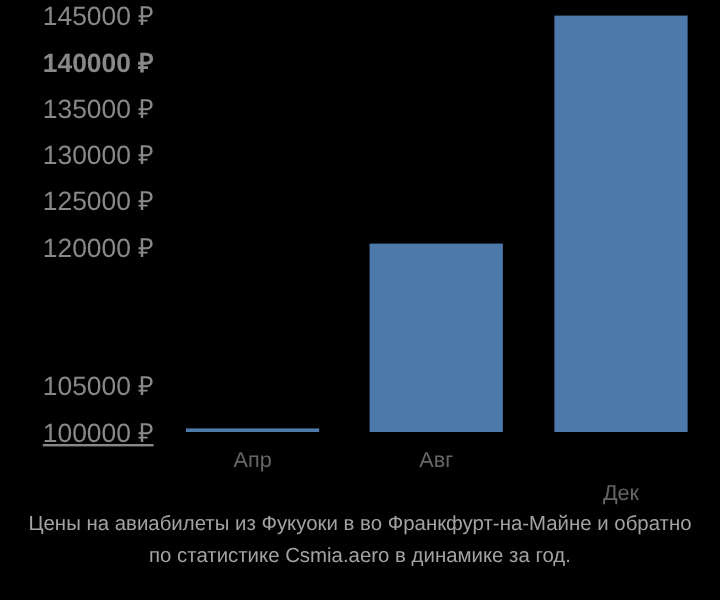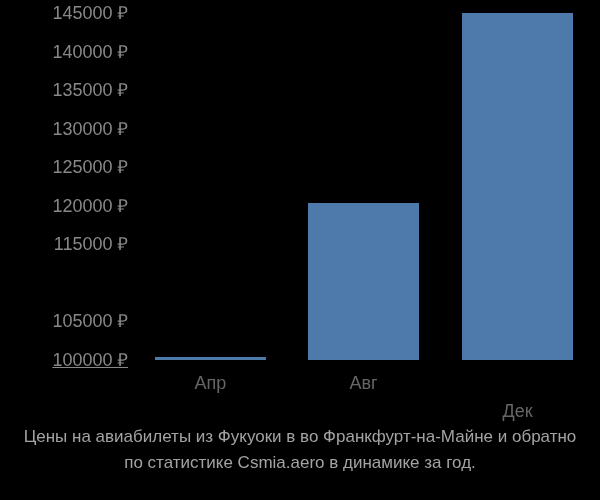--- a/index.html
+++ b/index.html
@@ -33,21 +33,21 @@
     top: 0px;
     width: 128px;
     height: 366px;
   }
   .y-tick {
     position: absolute;
     right: 0px;
     width: 128px;
     text-align: right;
     color: #888888;
-    font-size: 18px;
+    font-size: 22px;
     line-height: 17.5px;
     letter-spacing: 0px;
     white-space: nowrap;
   }
   .bars {
     position: absolute;
     left: 0px;
     top: 0px;
     width: 600px;
     height: 366px;
@@ -92,26 +92,25 @@
 </style>
 </head>
 <body>
 
 <div class="figure">
 
   <div class="plot-area">
 
     <div class="y-axis">
       <div class="y-tick" style="top:5px;">145000 ₽</div>
-      <div class="y-tick" style="top:44px;">140000 ₽</div>
+      <div class="y-tick" style="top:44px;font-weight:bold;">140000 ₽</div>
       <div class="y-tick" style="top:82px;">135000 ₽</div>
       <div class="y-tick" style="top:121px;">130000 ₽</div>
       <div class="y-tick" style="top:159px;">125000 ₽</div>
       <div class="y-tick" style="top:198px;">120000 ₽</div>
-      <div class="y-tick" style="top:236px;">115000 ₽</div>
       <div class="y-tick" style="top:313px;padding-left:11px;">105000 ₽</div>
       <div class="y-tick" style="top:352px;text-decoration:underline;">100000 ₽</div>
     </div>
 
     <div class="bars">
       <div class="bar" style="left:155px; width:111px; height:3px;"></div>
       <div class="bar" style="left:308px; width:111px; height:157px;"></div>
       <div class="bar" style="left:462px; width:111px; height:347px;"></div>
     </div>
 

